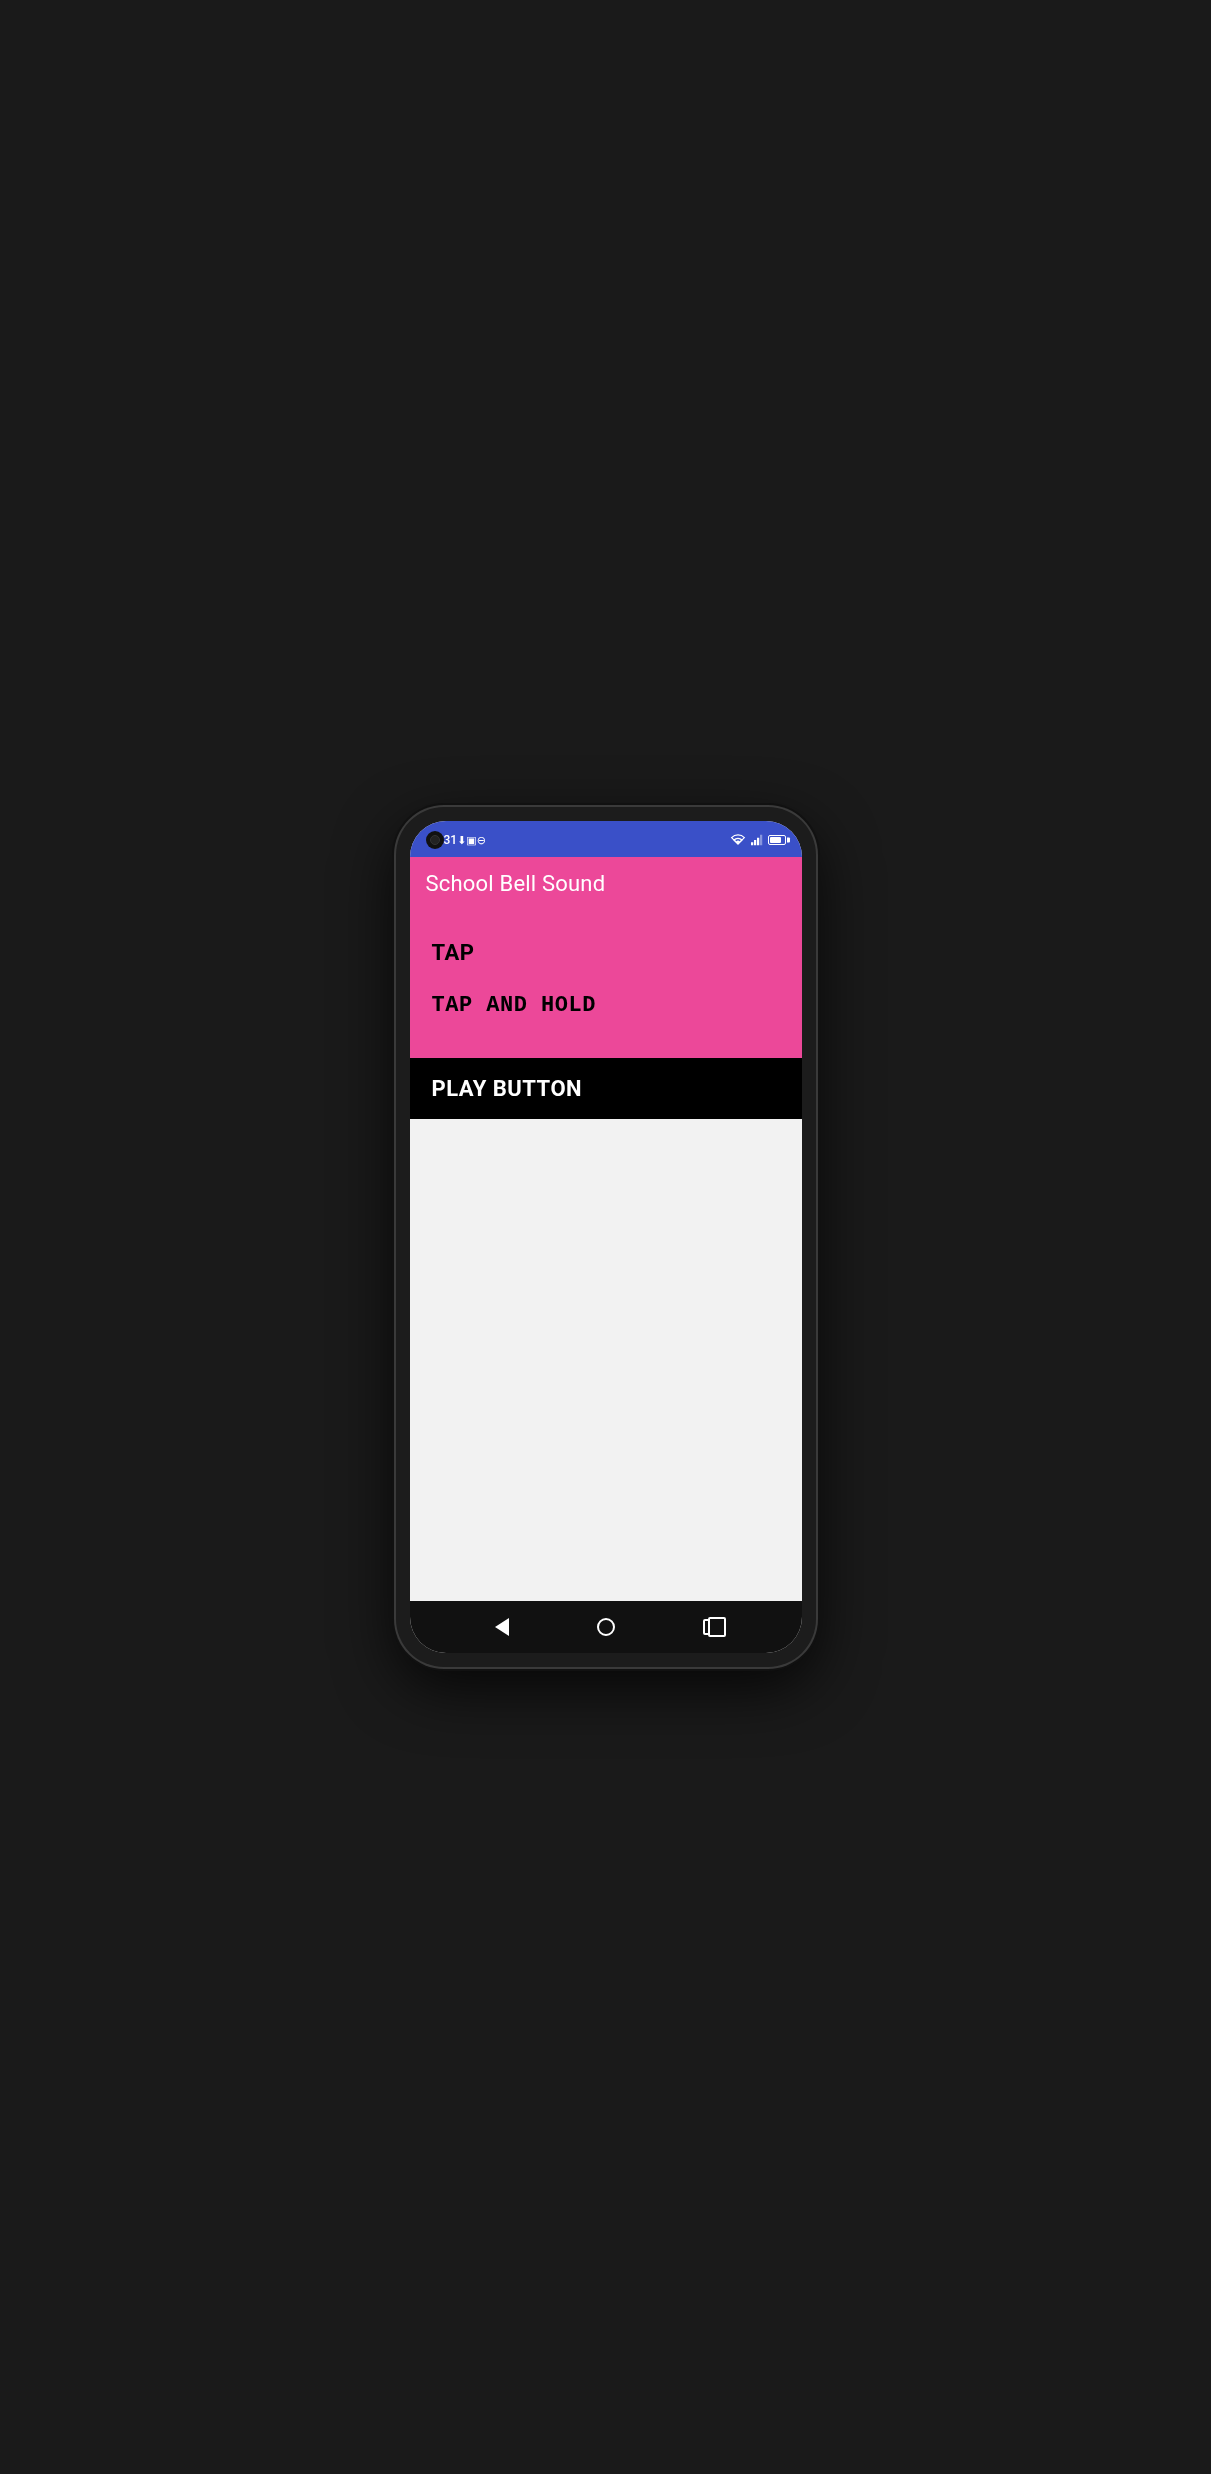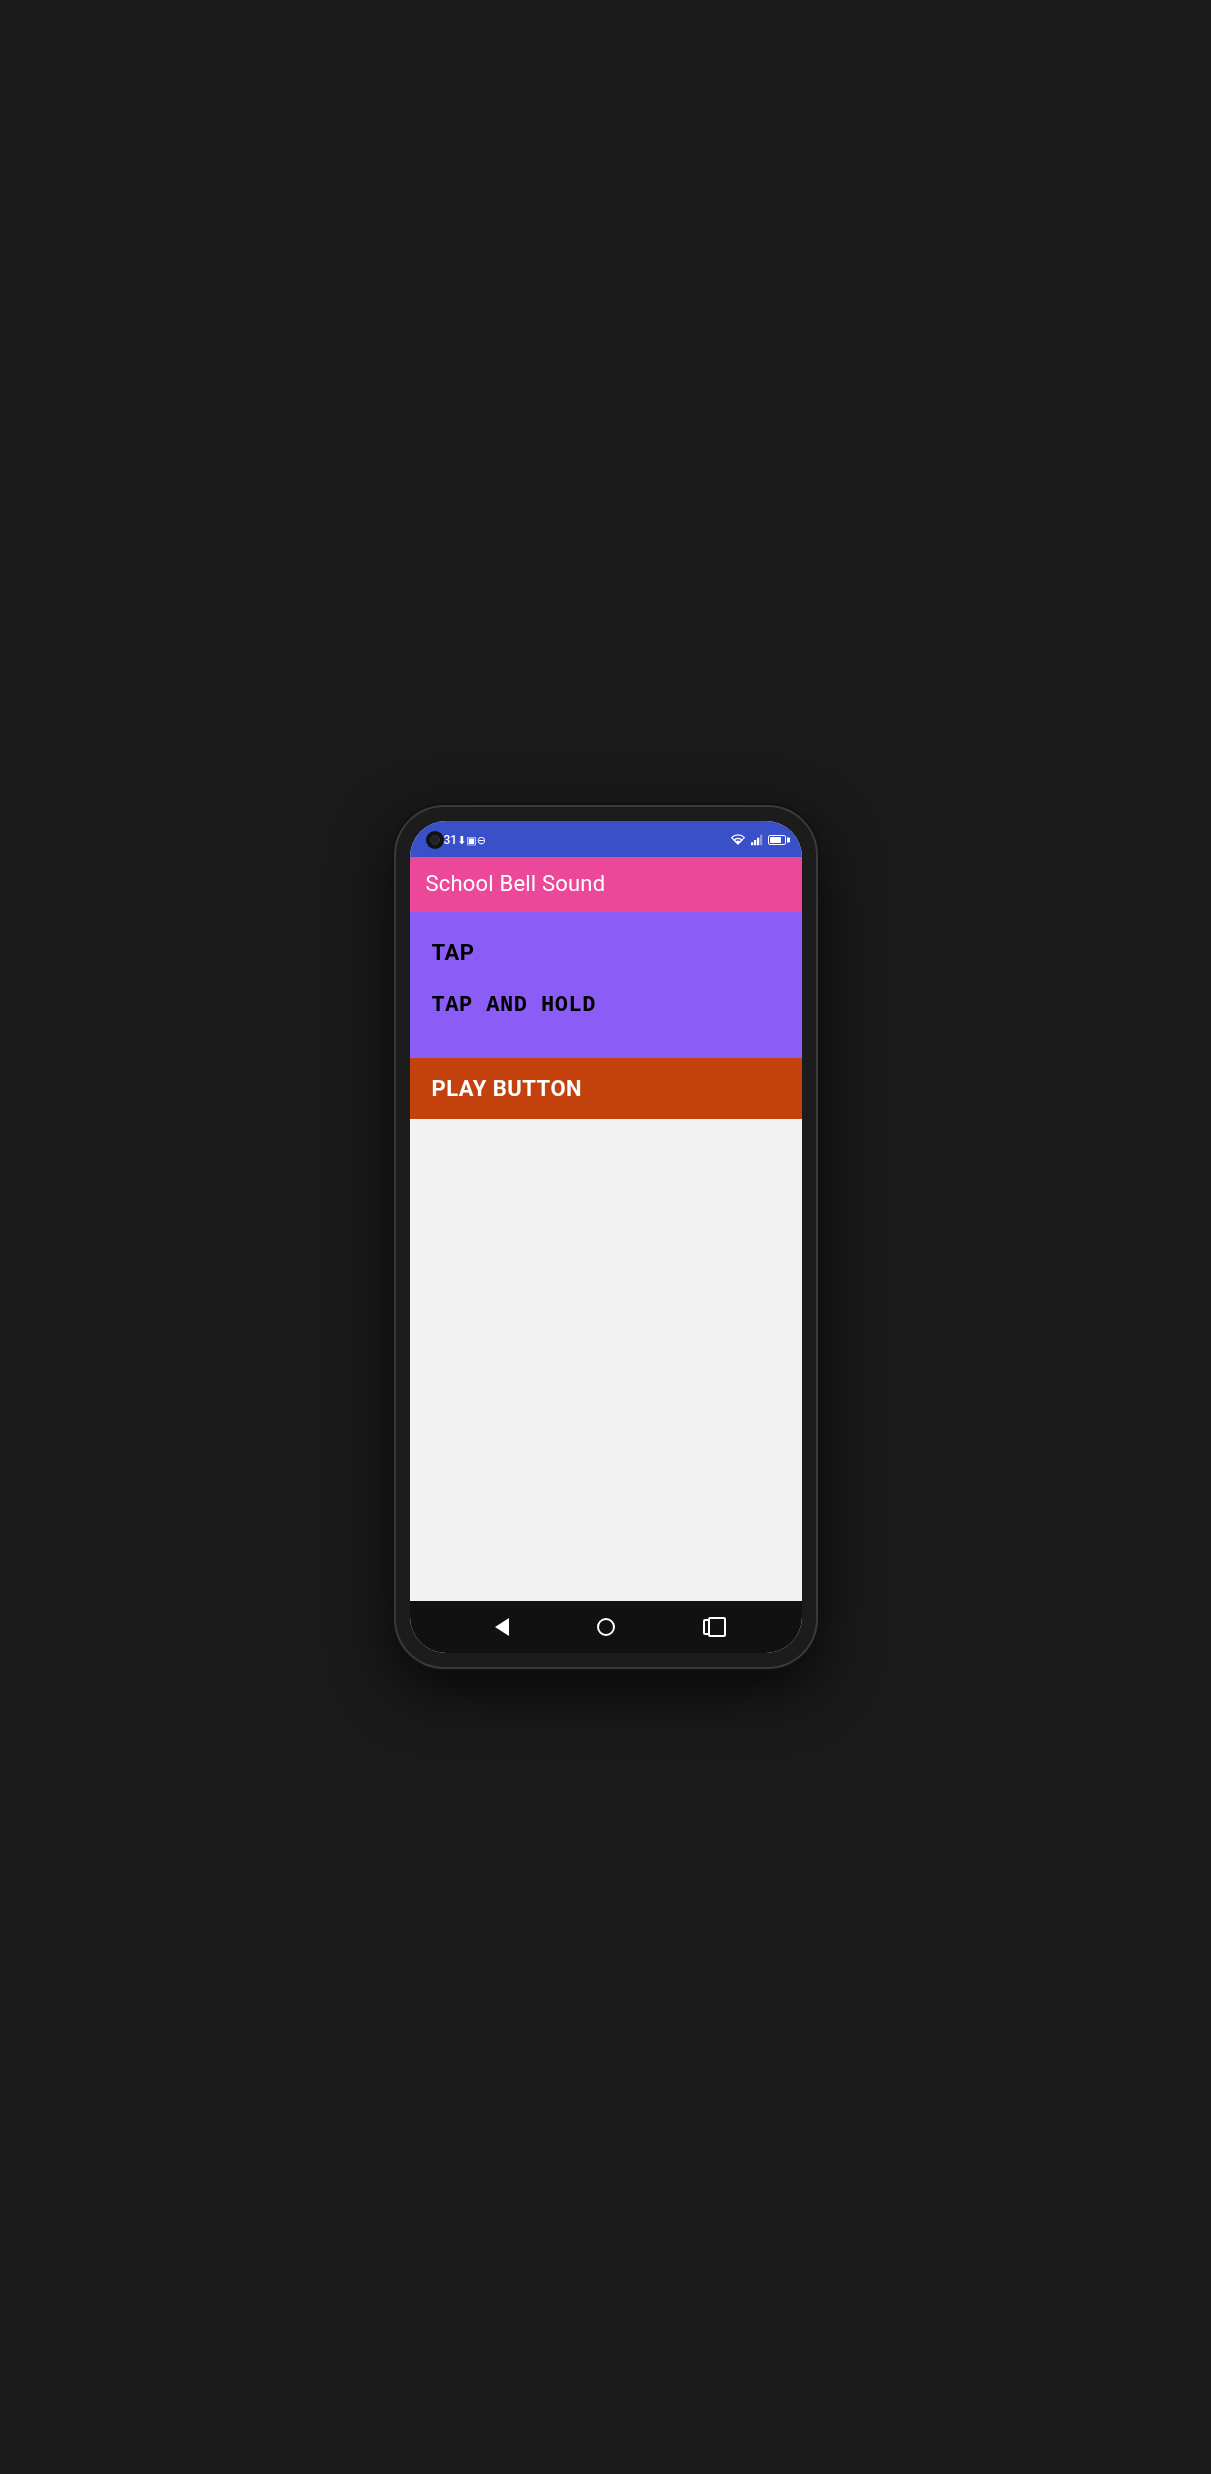--- a/index.html
+++ b/index.html
@@ -146,21 +146,21 @@
     
     .content {
       flex: 1;
       display: flex;
       flex-direction: column;
       overflow: hidden;
     }
 
     
     .instructions-section {
-      background: #8b5cf6;
+      background: #ec4899;
       padding: 28px 22px;
       flex-shrink: 0;
     }
 
     .instruction-item {
       margin-bottom: 28px;
     }
 
     .instruction-item:last-child {
       margin-bottom: 12px;
@@ -169,21 +169,21 @@
 
     .instruction-text {
       font-size: 22px;
       font-weight: 700;
       color: #000;
       letter-spacing: 0.5px;
     }
 
     
     .play-section {
-      background: #c2410c;
+      background: #000000;
       padding: 18px 22px;
       flex-shrink: 0;
     }
 
     .play-label {
       color: white;
       font-size: 22px;
       font-weight: 700;
       letter-spacing: 0.5px;
     }

